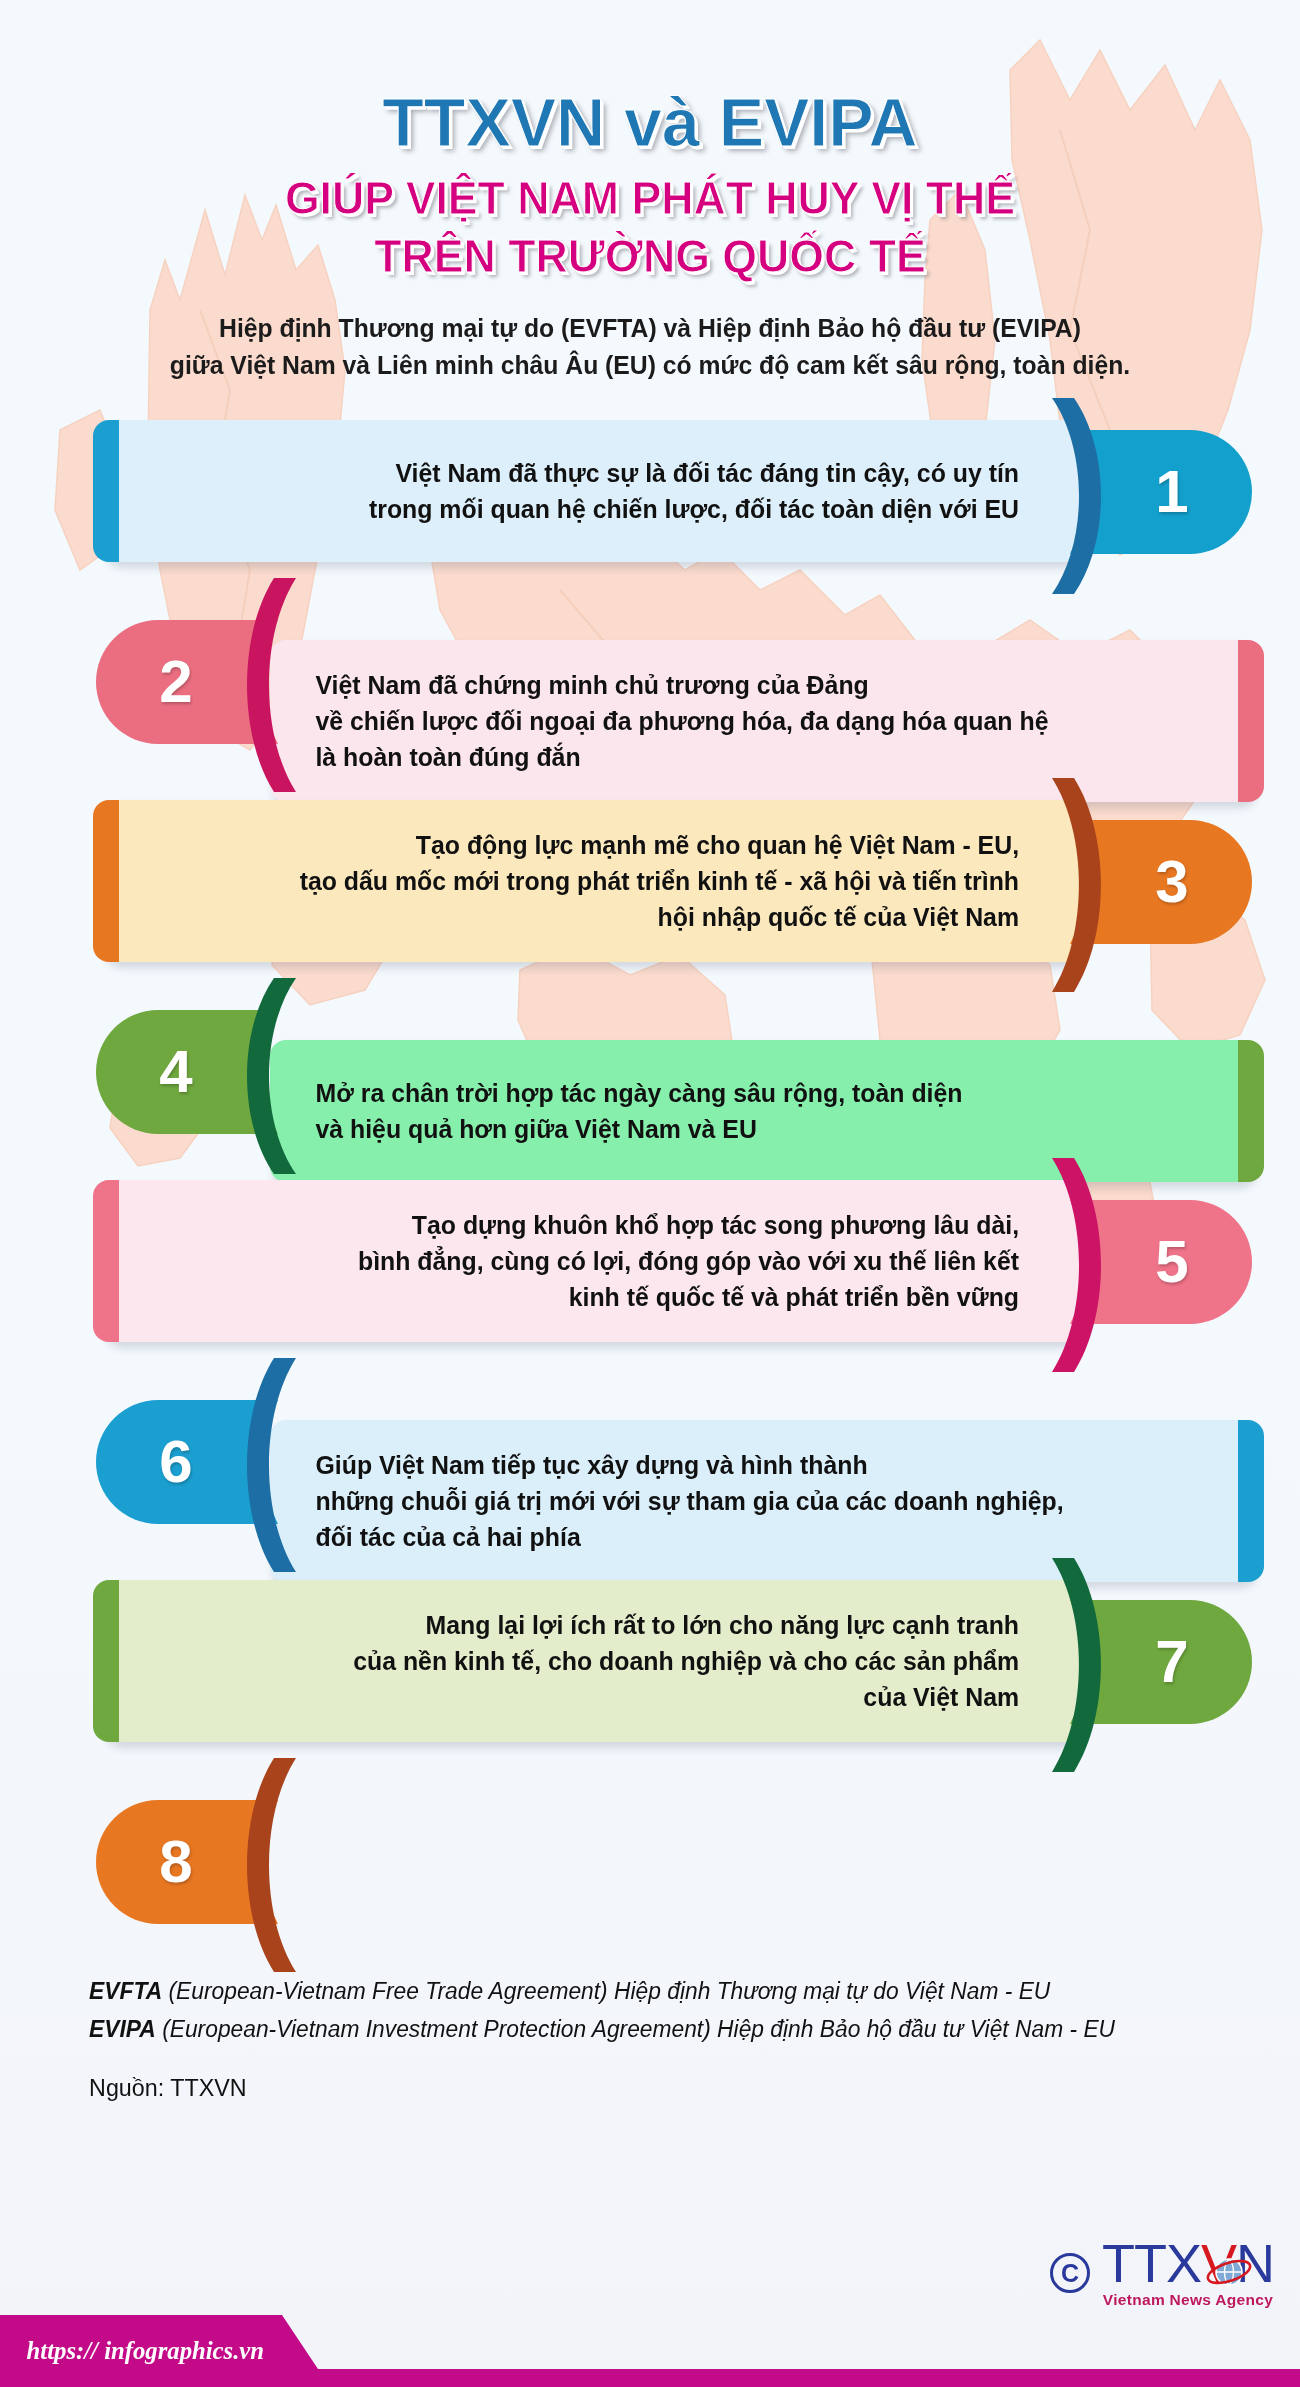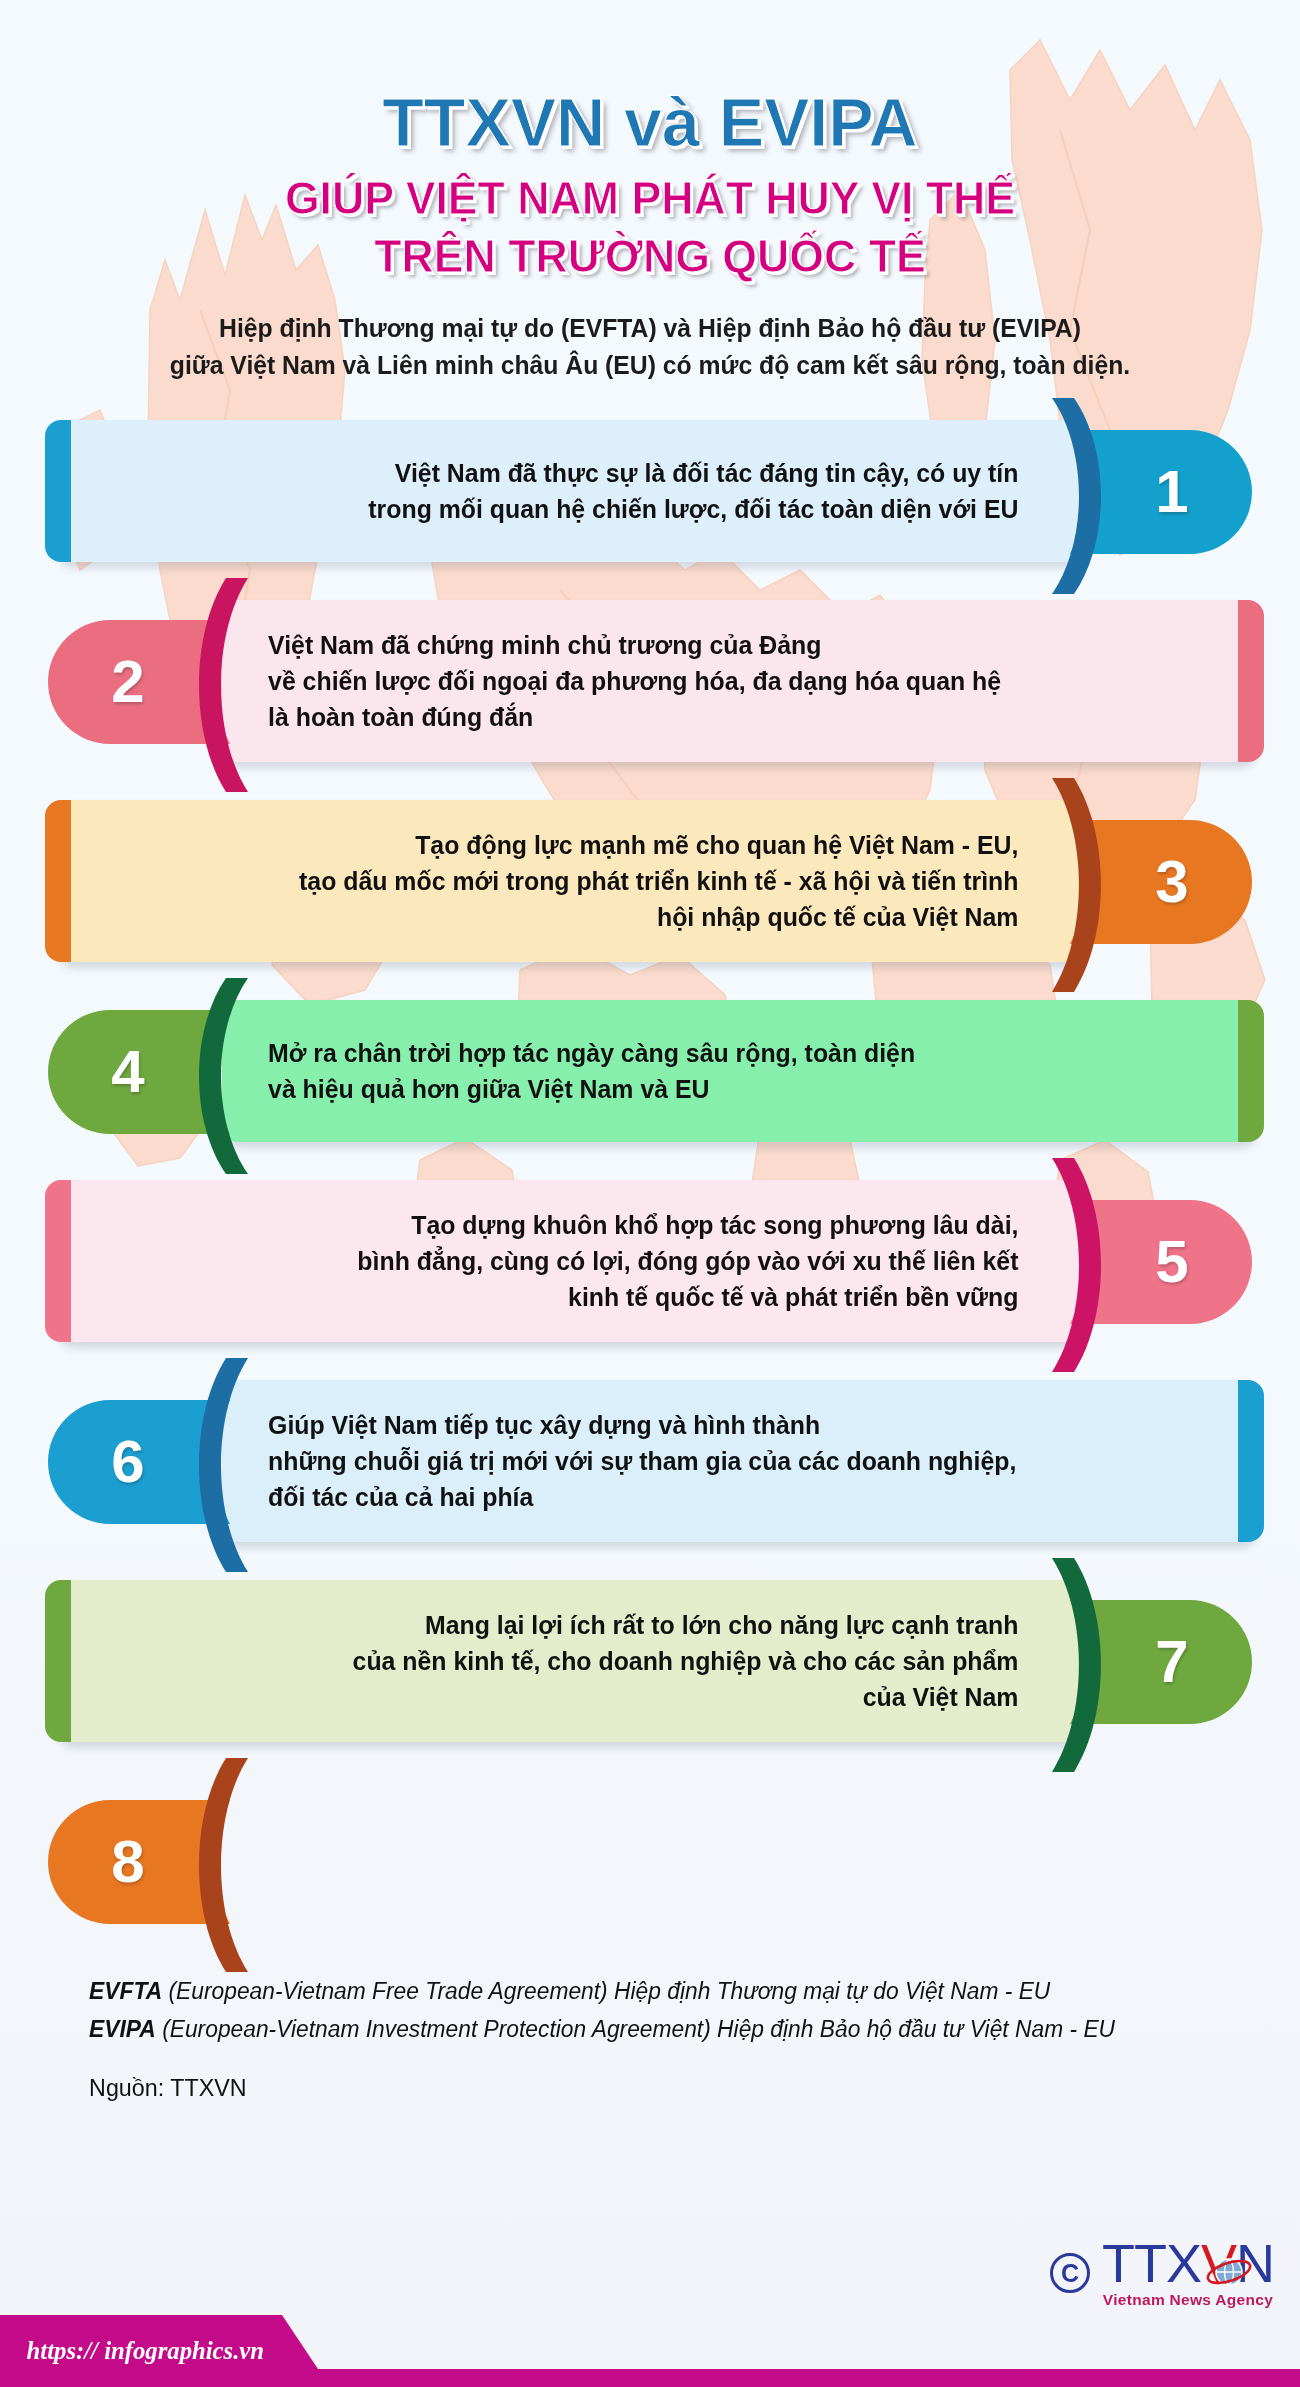--- a/index.html
+++ b/index.html
@@ -83,20 +83,21 @@
     color: #1b1b1b;
     line-height: 1.45;
     transform: scaleX(0.97);
   }
 
   
   .items {
     position: relative;
     z-index: 3;
     margin-top: 28px;
+    padding-left: 48px;
   }
 
   .item {
     position: relative;
     height: 158px;
     margin-bottom: 22px;
   }
   .item.tall { height: 178px; }
 
   
@@ -105,21 +106,21 @@
     top: 8px;
     height: 142px;
     border-radius: 16px;
     box-shadow: 3px 6px 9px rgba(40,50,80,0.16);
     display: flex;
     align-items: center;
   }
   .item.tall .card { height: 162px; }
 
   .item.right .card { left: 55px;  right: 218px; }
-  .item.left  .card { left: 222px; right: 46px;  }
+  .item.left  .card { left: 222px; right: 46px; margin-top: 40px;  }
 
   
   .card::before {
     content: "";
     position: absolute;
     top: 0; bottom: 0;
     width: 26px;
   }
   .item.right .card::before {
     left: -10px;

